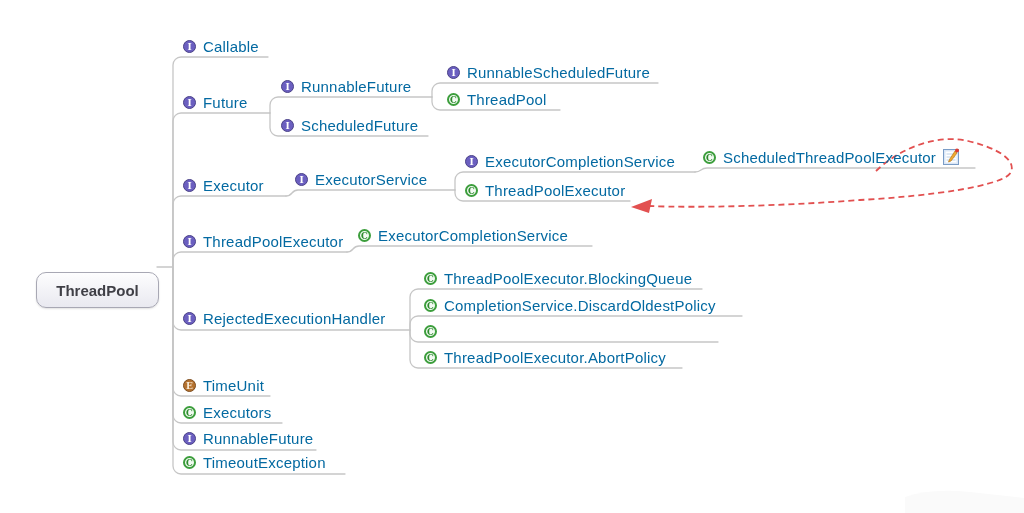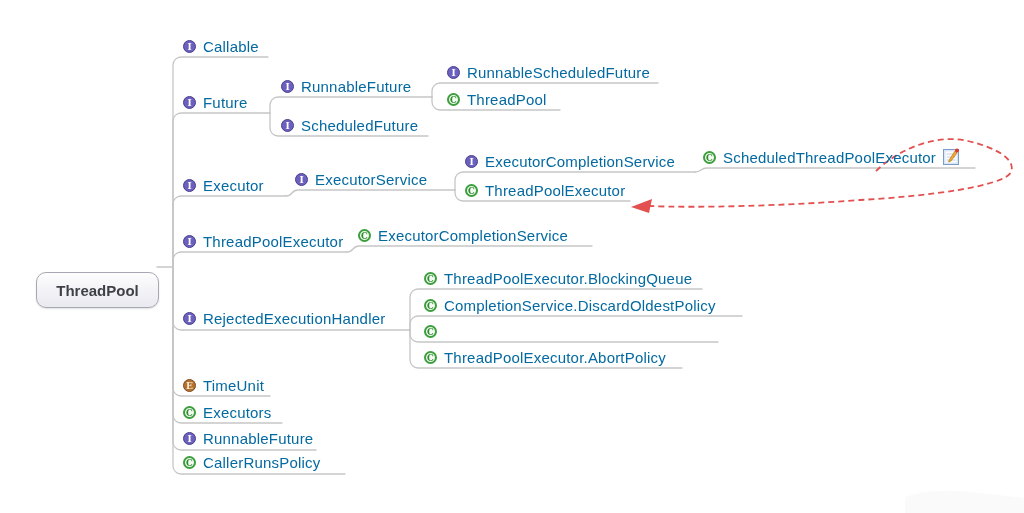--- a/index.html
+++ b/index.html
@@ -112,21 +112,21 @@
   <div class="node" style="left:183px;top:401px">
     <span class="ic ic-c">C</span>
     <span class="lbl">Executors</span>
   </div>
   <div class="node" style="left:183px;top:427px">
     <span class="ic ic-i">I</span>
     <span class="lbl">RunnableFuture</span>
   </div>
   <div class="node" style="left:183px;top:451px">
     <span class="ic ic-c">C</span>
-    <span class="lbl">CallerRunsPolicy</span>
+    <span class="lbl">TimeoutException</span>
   </div>
 
   <div class="node" style="left:281px;top:75px">
     <span class="ic ic-i">I</span>
     <span class="lbl">RunnableFuture</span>
   </div>
   <div class="node" style="left:281px;top:114px">
     <span class="ic ic-i">I</span>
     <span class="lbl">ScheduledFuture</span>
   </div>

